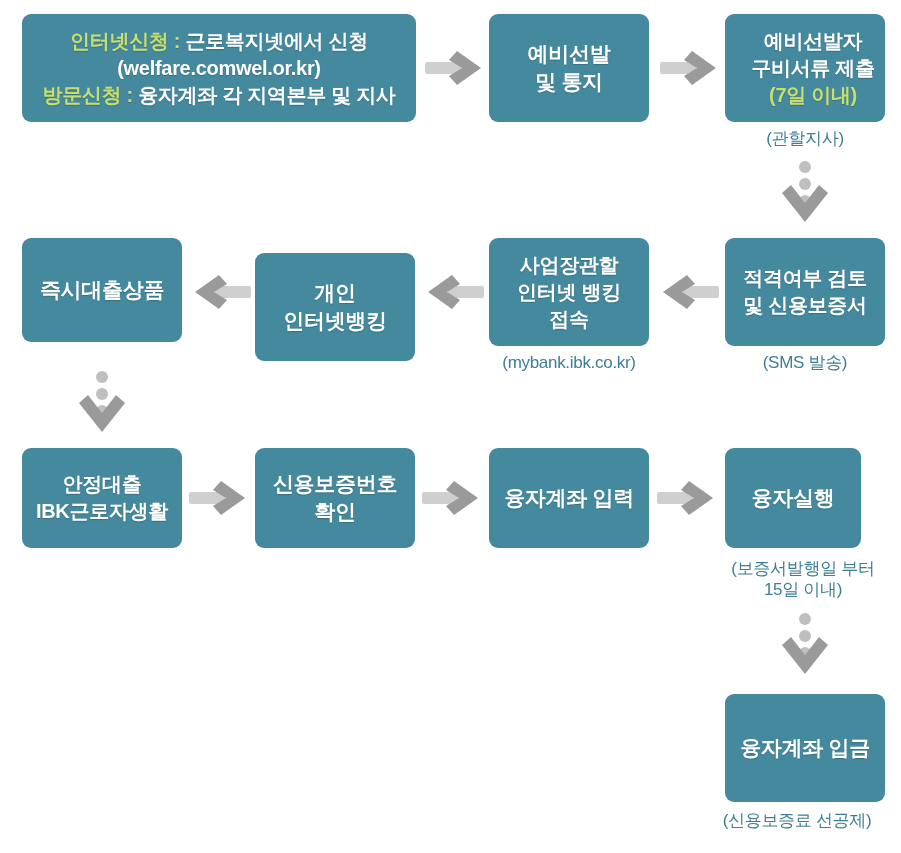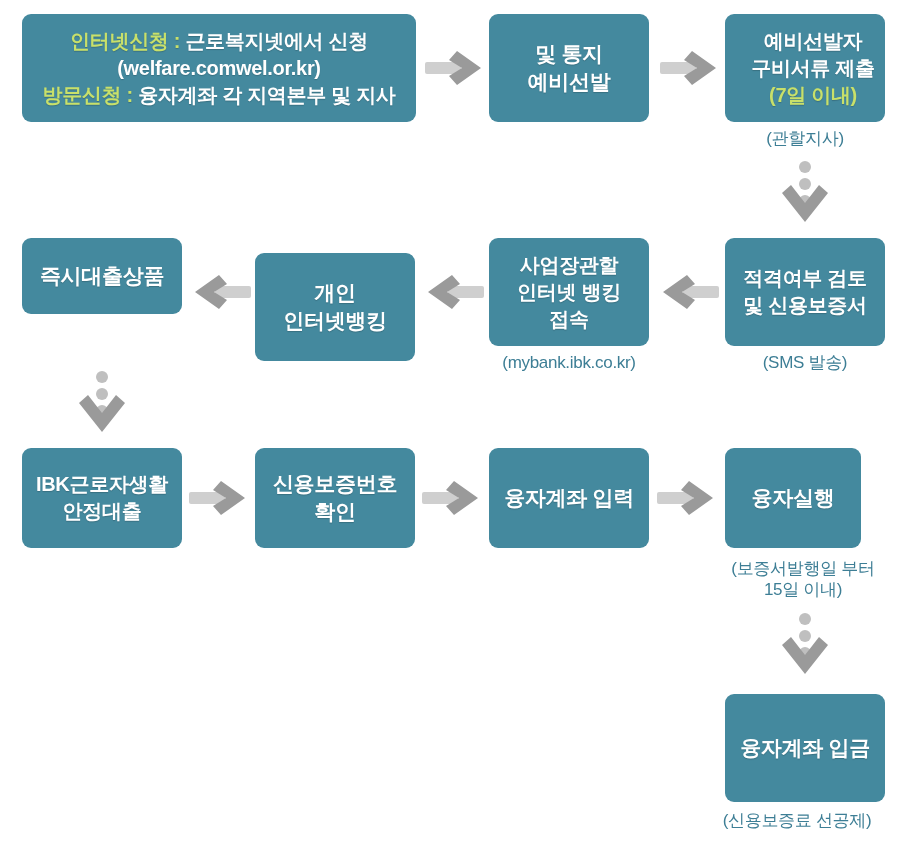--- a/index.html
+++ b/index.html
@@ -92,22 +92,22 @@
 
   <div class="harrow" style="left:425px; top:47px; width:62px; height:42px;">
     <svg width="62" height="42" viewBox="0 0 62 42">
       <rect x="0" y="15" width="36" height="12" rx="2" fill="#CFCFCF"></rect>
       <path d="M32 4 L56 21 L32 38 L24 29 L37 21 L24 13 Z" fill="#9A9A9A"></path>
     </svg>
   </div>
 
   <div class="box" style="left:489px; top:14px; width:160px; height:108px; font-size:21px;">
     <div class="inner">
+      <span class="ln">예비선발</span>
       <span class="ln">및 통지</span>
-      <span class="ln">예비선발</span>
     </div>
   </div>
 
   <div class="harrow" style="left:660px; top:47px; width:62px; height:42px;">
     <svg width="62" height="42" viewBox="0 0 62 42">
       <rect x="0" y="15" width="36" height="12" rx="2" fill="#CFCFCF"></rect>
       <path d="M32 4 L56 21 L32 38 L24 29 L37 21 L24 13 Z" fill="#9A9A9A"></path>
     </svg>
   </div>
 
@@ -123,21 +123,21 @@
 
   <div class="varrow" style="left:777px; top:160px; width:56px; height:72px;">
     <svg width="56" height="72" viewBox="0 0 56 72">
       <circle cx="28" cy="7" r="6" fill="#BFBFBF"></circle>
       <circle cx="28" cy="24" r="6" fill="#BFBFBF"></circle>
       <circle cx="28" cy="41" r="6" fill="#BFBFBF"></circle>
       <path d="M5 33 L28 62 L51 33 L42 25 L28 43 L14 25 Z" fill="#9A9A9A"></path>
     </svg>
   </div>
 
-  <div class="box" style="left:22px; top:238px; width:160px; height:76px; font-size:21px;">
+  <div class="box" style="left:22px; top:238px; width:160px; height:104px; font-size:21px;">
     <div class="inner">
       <span class="ln">즉시대출상품</span>
     </div>
   </div>
 
   <div class="harrow" style="left:189px; top:271px; width:62px; height:42px;">
     <svg width="62" height="42" viewBox="0 0 62 42">
       <rect x="26" y="15" width="36" height="12" rx="2" fill="#CFCFCF"></rect>
       <path d="M30 4 L6 21 L30 38 L38 29 L25 21 L38 13 Z" fill="#9A9A9A"></path>
     </svg>
@@ -187,22 +187,22 @@
     <svg width="56" height="72" viewBox="0 0 56 72">
       <circle cx="28" cy="7" r="6" fill="#BFBFBF"></circle>
       <circle cx="28" cy="24" r="6" fill="#BFBFBF"></circle>
       <circle cx="28" cy="41" r="6" fill="#BFBFBF"></circle>
       <path d="M5 33 L28 62 L51 33 L42 25 L28 43 L14 25 Z" fill="#9A9A9A"></path>
     </svg>
   </div>
 
   <div class="box" style="left:22px; top:448px; width:160px; height:100px; font-size:20px;">
     <div class="inner">
+      <span class="ln">안정대출</span>
       <span class="ln">IBK근로자생활</span>
-      <span class="ln">안정대출</span>
     </div>
   </div>
 
   <div class="harrow" style="left:189px; top:477px; width:62px; height:42px;">
     <svg width="62" height="42" viewBox="0 0 62 42">
       <rect x="0" y="15" width="36" height="12" rx="2" fill="#CFCFCF"></rect>
       <path d="M32 4 L56 21 L32 38 L24 29 L37 21 L24 13 Z" fill="#9A9A9A"></path>
     </svg>
   </div>
 

